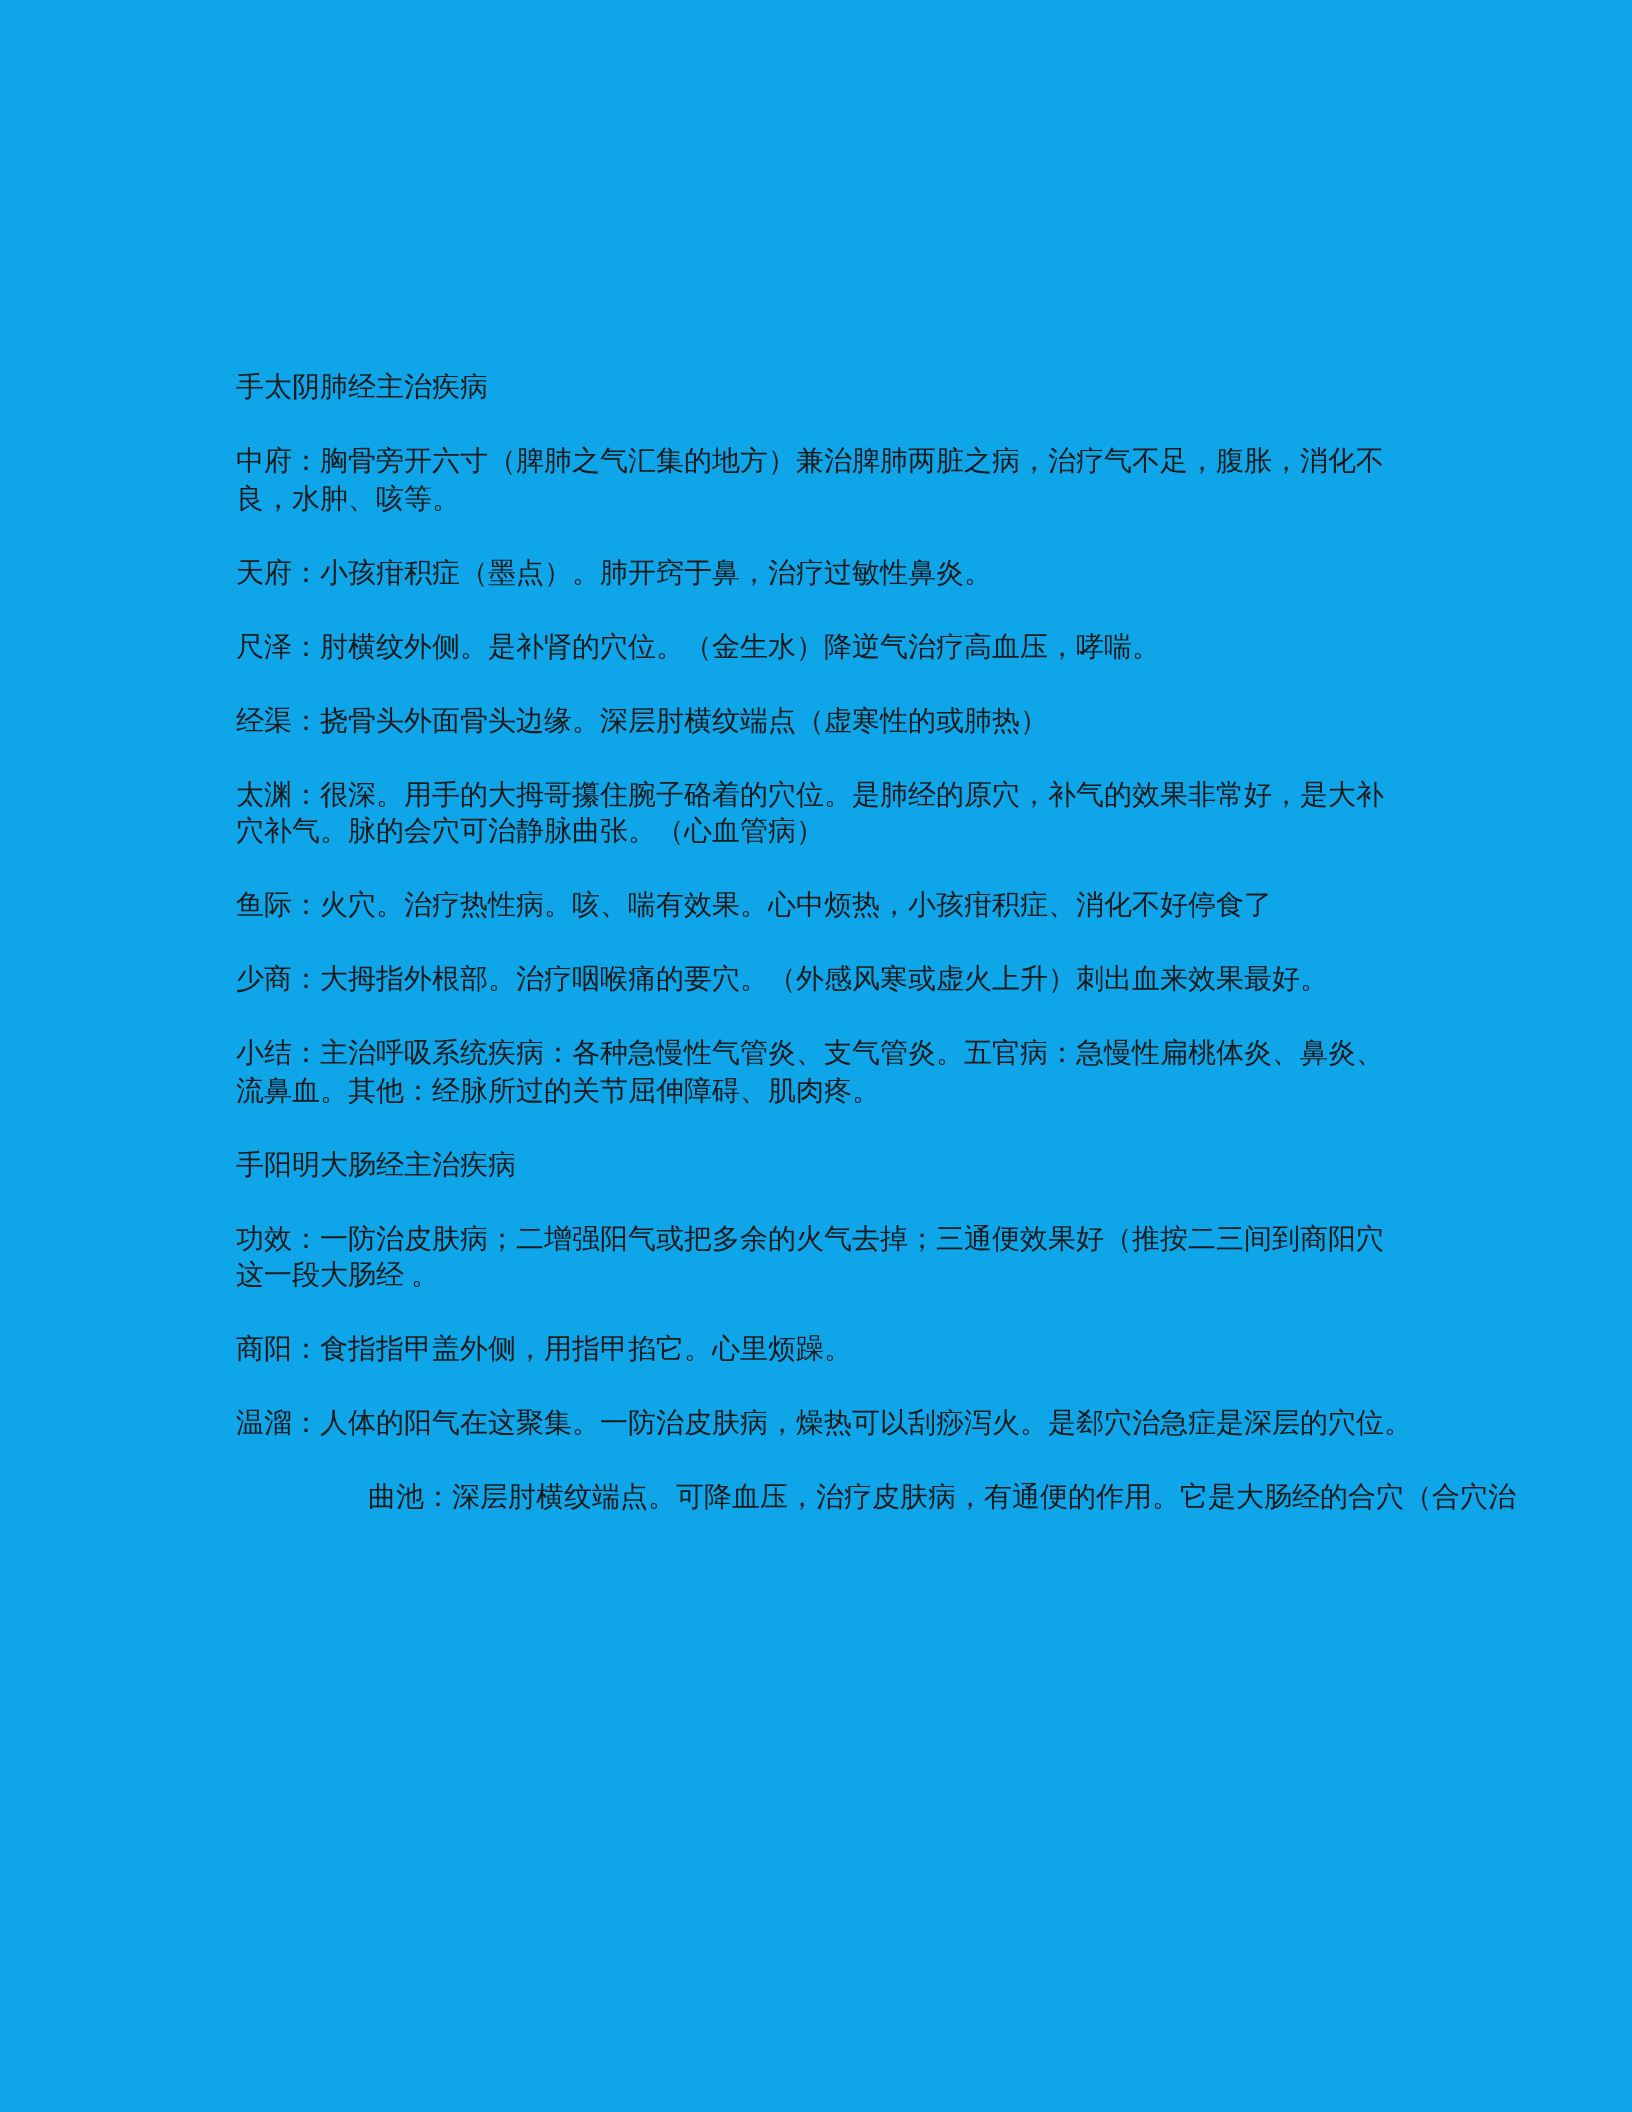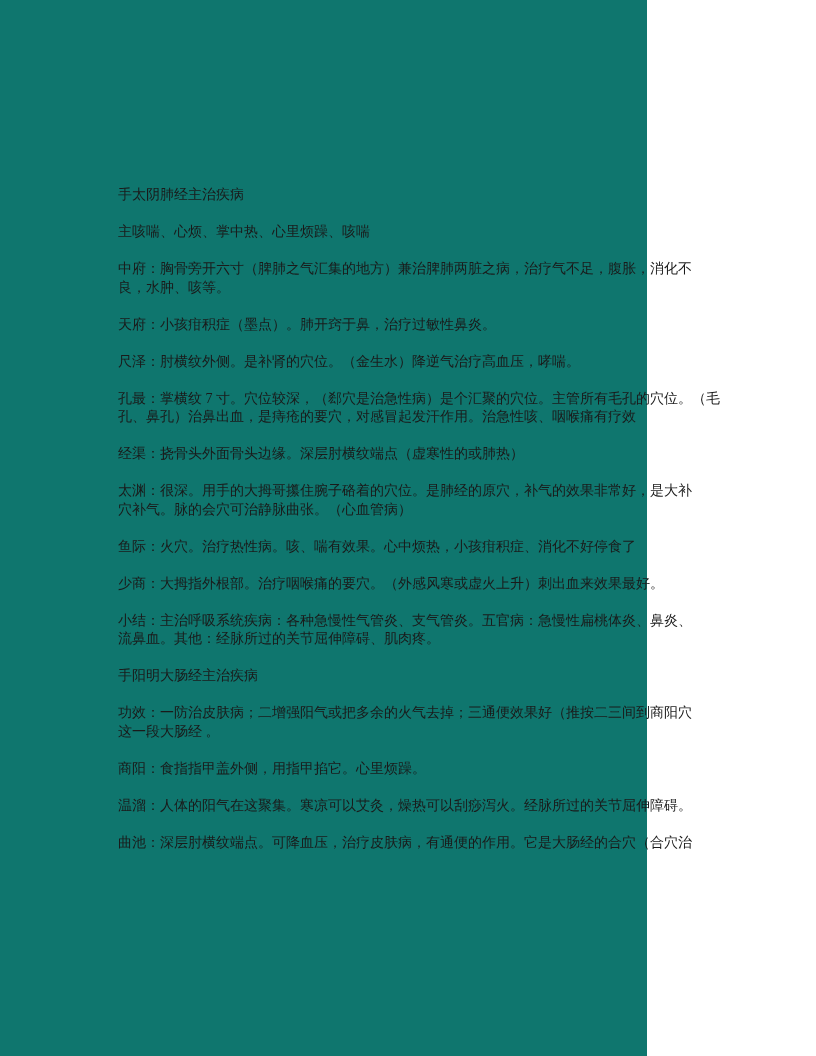--- a/index.html
+++ b/index.html
@@ -11,60 +11,57 @@
     width: 816px;
     height: 1056px;
     position: relative;
     overflow: hidden;
     font-family: "Liberation Serif", "DejaVu Serif", serif;
   }
   .page {
     position: absolute;
     left: 0;
     top: 0;
-    width: 647px;
+    width: 816px;
     height: 1056px;
-    background: #0f766e;
+    background: #0ea5e9;
   }
   .content {
     position: absolute;
     left: 118px;
     top: 186px;
     width: 640px;
   }
   .para {
     margin: 0 0 18.5px 0;
     font-size: 14px;
     line-height: 18.5px;
     color: #1a1a1a;
     white-space: pre-wrap;
     text-align: left;
     font-weight: normal;
   }
-  .para:last-child { margin-bottom: 0; }
+  .para:last-child { margin-bottom: 0; text-align: right; }
 </style>
 </head>
 <body>
 
 <div class="page">
   <div class="content">
 
     <p class="para">手太阴肺经主治疾病</p>
 
-    <p class="para">主咳喘、心烦、掌中热、心里烦躁、咳喘</p>
 
     <p class="para">中府：胸骨旁开六寸（脾肺之气汇集的地方）兼治脾肺两脏之病，治疗气不足，腹胀，消化不
 良，水肿、咳等。</p>
 
     <p class="para">天府：小孩疳积症（墨点）。肺开窍于鼻，治疗过敏性鼻炎。</p>
 
     <p class="para">尺泽：肘横纹外侧。是补肾的穴位。（金生水）降逆气治疗高血压，哮喘。</p>
 
-    <p class="para">孔最：掌横纹 7 寸。穴位较深，（郄穴是治急性病）是个汇聚的穴位。主管所有毛孔的穴位。（毛
-孔、鼻孔）治鼻出血，是痔疮的要穴，对感冒起发汗作用。治急性咳、咽喉痛有疗效</p>
 
 
     <p class="para">经渠：挠骨头外面骨头边缘。深层肘横纹端点（虚寒性的或肺热）</p>
 
     <p class="para">太渊：很深。用手的大拇哥攥住腕子硌着的穴位。是肺经的原穴，补气的效果非常好，是大补
 穴补气。脉的会穴可治静脉曲张。（心血管病）</p>
 
     <p class="para">鱼际：火穴。治疗热性病。咳、喘有效果。心中烦热，小孩疳积症、消化不好停食了</p>
 
     <p class="para">少商：大拇指外根部。治疗咽喉痛的要穴。（外感风寒或虚火上升）刺出血来效果最好。</p>
@@ -73,18 +70,18 @@
 流鼻血。其他：经脉所过的关节屈伸障碍、肌肉疼。</p>
 
     <p class="para">手阳明大肠经主治疾病</p>
 
     <p class="para">功效：一防治皮肤病；二增强阳气或把多余的火气去掉；三通便效果好（推按二三间到商阳穴
 这一段大肠经 。</p>
 
     <p class="para">商阳：食指指甲盖外侧，用指甲掐它。心里烦躁。</p>
 
 
-    <p class="para">温溜：人体的阳气在这聚集。寒凉可以艾灸，燥热可以刮痧泻火。经脉所过的关节屈伸障碍。</p>
+    <p class="para">温溜：人体的阳气在这聚集。一防治皮肤病，燥热可以刮痧泻火。是郄穴治急症是深层的穴位。</p>
 
     <p class="para">曲池：深层肘横纹端点。可降血压，治疗皮肤病，有通便的作用。它是大肠经的合穴（合穴治</p>
 
   </div>
 </div>
 
 </body></html>

